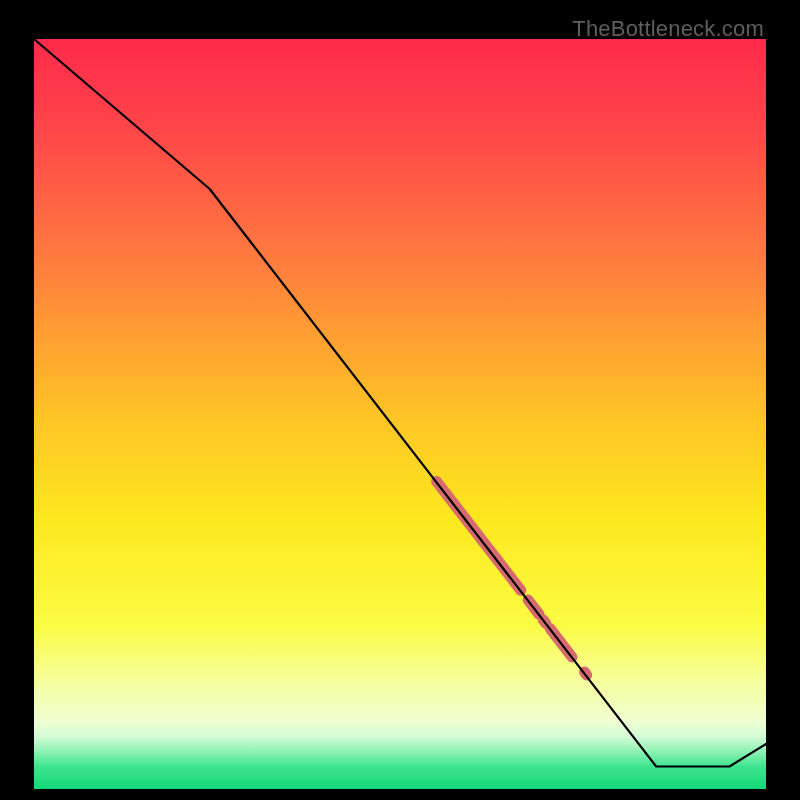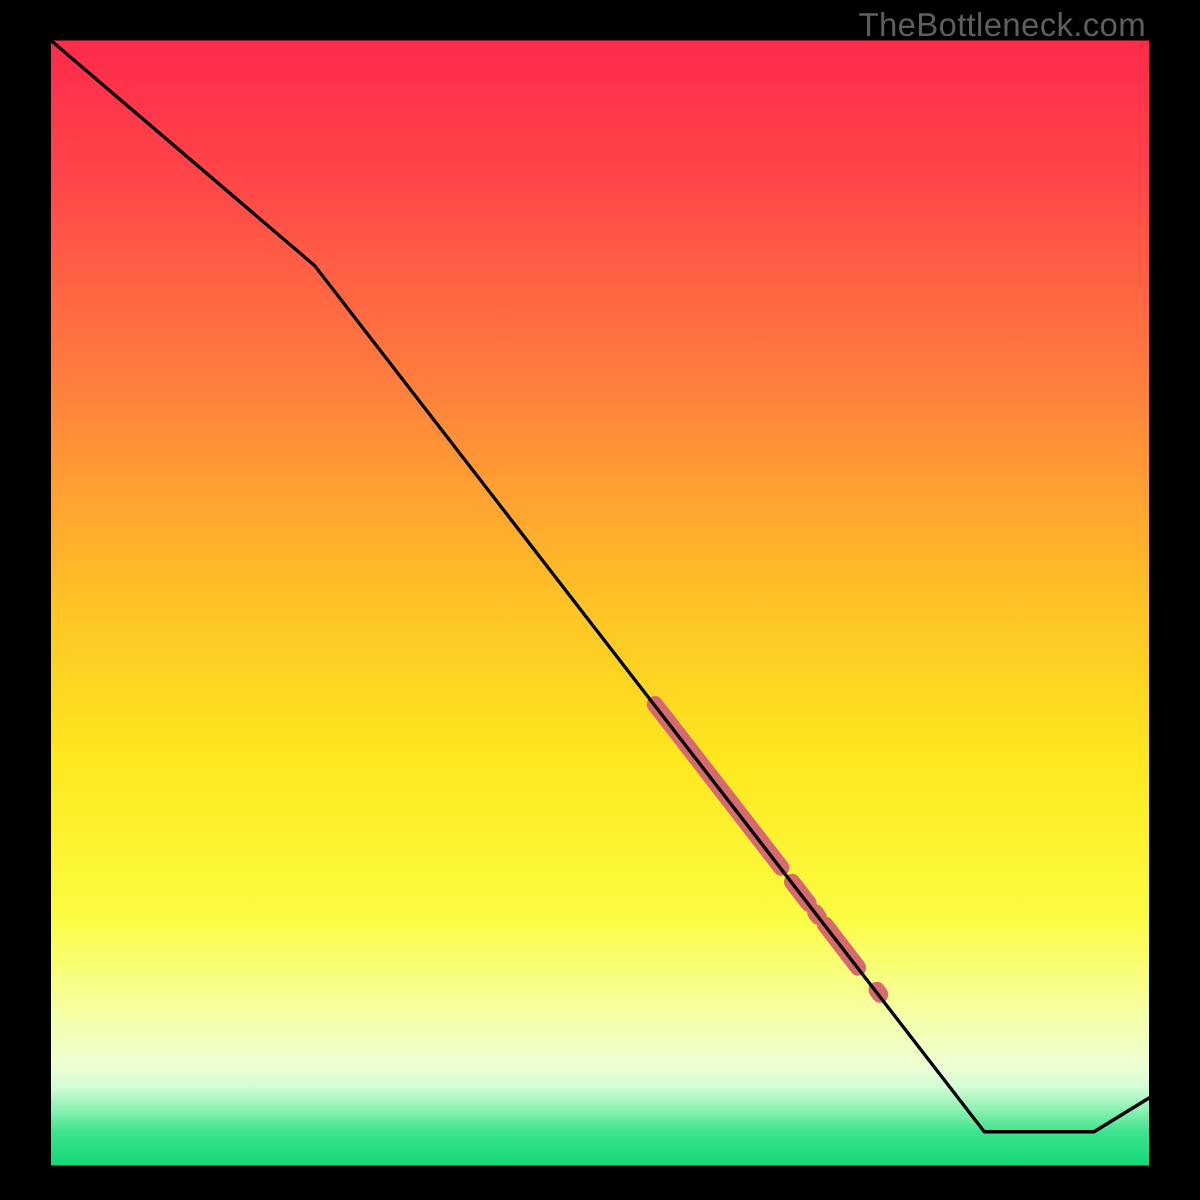--- a/index.html
+++ b/index.html
@@ -7,21 +7,21 @@
     padding: 0;
     width: 800px;
     height: 800px;
     background: #000;
     overflow: hidden;
     font-family: Arial, Helvetica, sans-serif;
   }
   .frame {
     position: absolute;
     left: 0;
-    top: 2px;
+    top: 14px;
     width: 800px;
     height: 712px;
     background: #000;
   }
   .plot-area {
     position: absolute;
     left: 34px;
     top: 25px;
     width: 732px;
     height: 750px;

